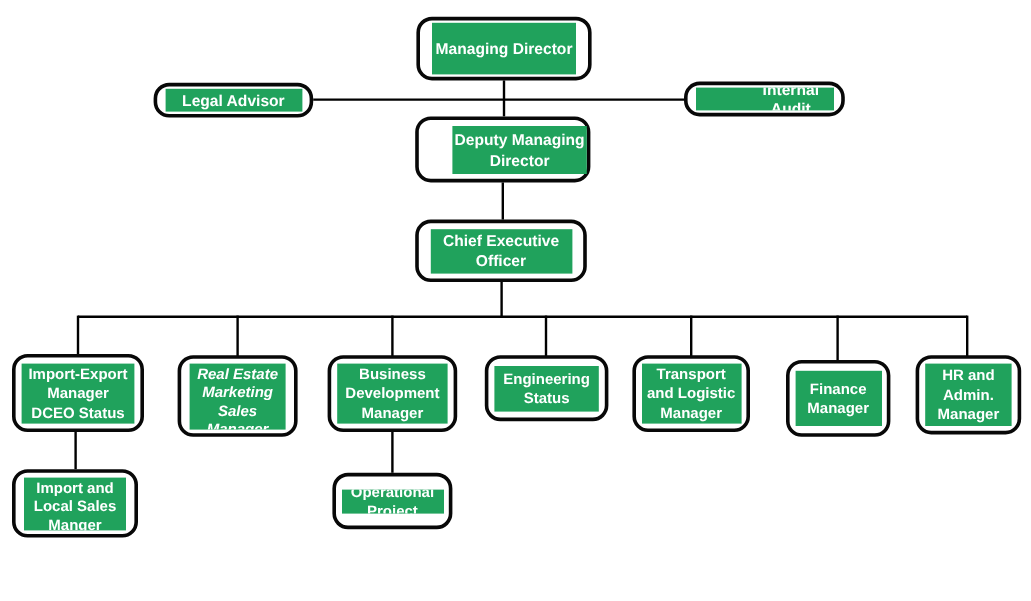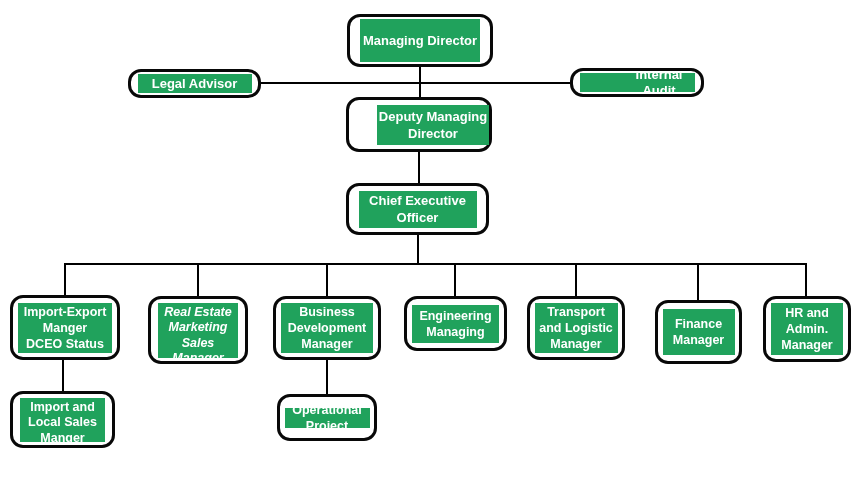--- a/index.html
+++ b/index.html
@@ -63,40 +63,40 @@
 Director</div>
   </div>
 
   <div class="node" style="left:346px;top:183px;width:143px;height:52px;">
     <div class="label two-line" style="width:118px;height:37px;">Chief Executive
 Officer</div>
   </div>
 
   <div class="node" style="left:10px;top:295px;width:110px;height:65px;">
     <div class="label" style="width:94px;height:50px;">Import-Export
-Manger
+Manager
 DCEO Status</div>
   </div>
 
   <div class="node" style="left:148px;top:296px;width:100px;height:68px;font-style:italic;">
     <div class="label clip" style="width:80px;height:55px;">Real Estate
 Marketing
 Sales
 Manager</div>
   </div>
 
   <div class="node" style="left:273px;top:296px;width:108px;height:64px;">
     <div class="label" style="width:92px;height:50px;">Business
 Development
 Manager</div>
   </div>
 
   <div class="node" style="left:404px;top:296px;width:103px;height:55px;">
     <div class="label" style="width:87px;height:38px;">Engineering
-Managing</div>
+Status</div>
   </div>
 
   <div class="node" style="left:527px;top:296px;width:98px;height:64px;">
     <div class="label" style="width:83px;height:50px;">Transport
 and Logistic
 Manager</div>
   </div>
 
   <div class="node" style="left:655px;top:300px;width:87px;height:64px;">
     <div class="label" style="width:72px;height:46px;">Finance

